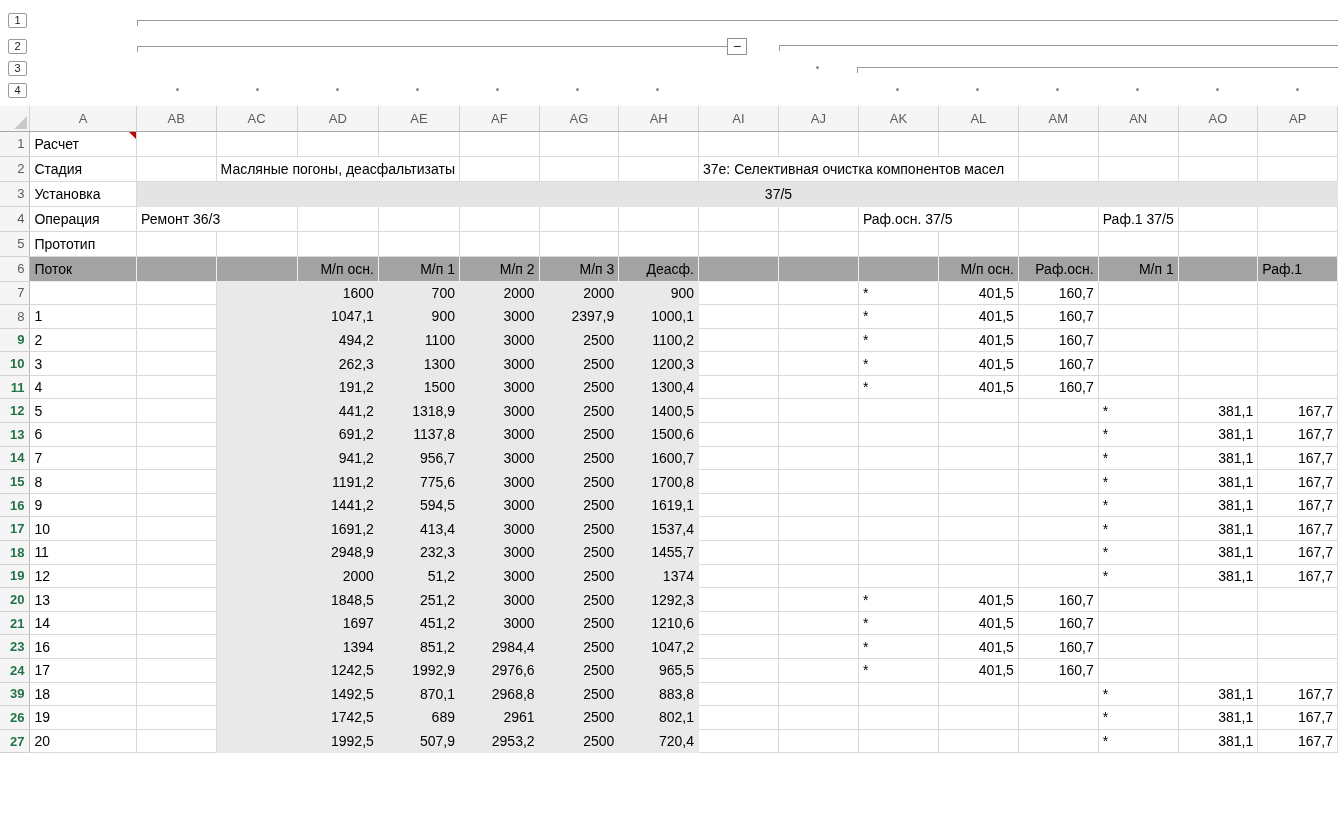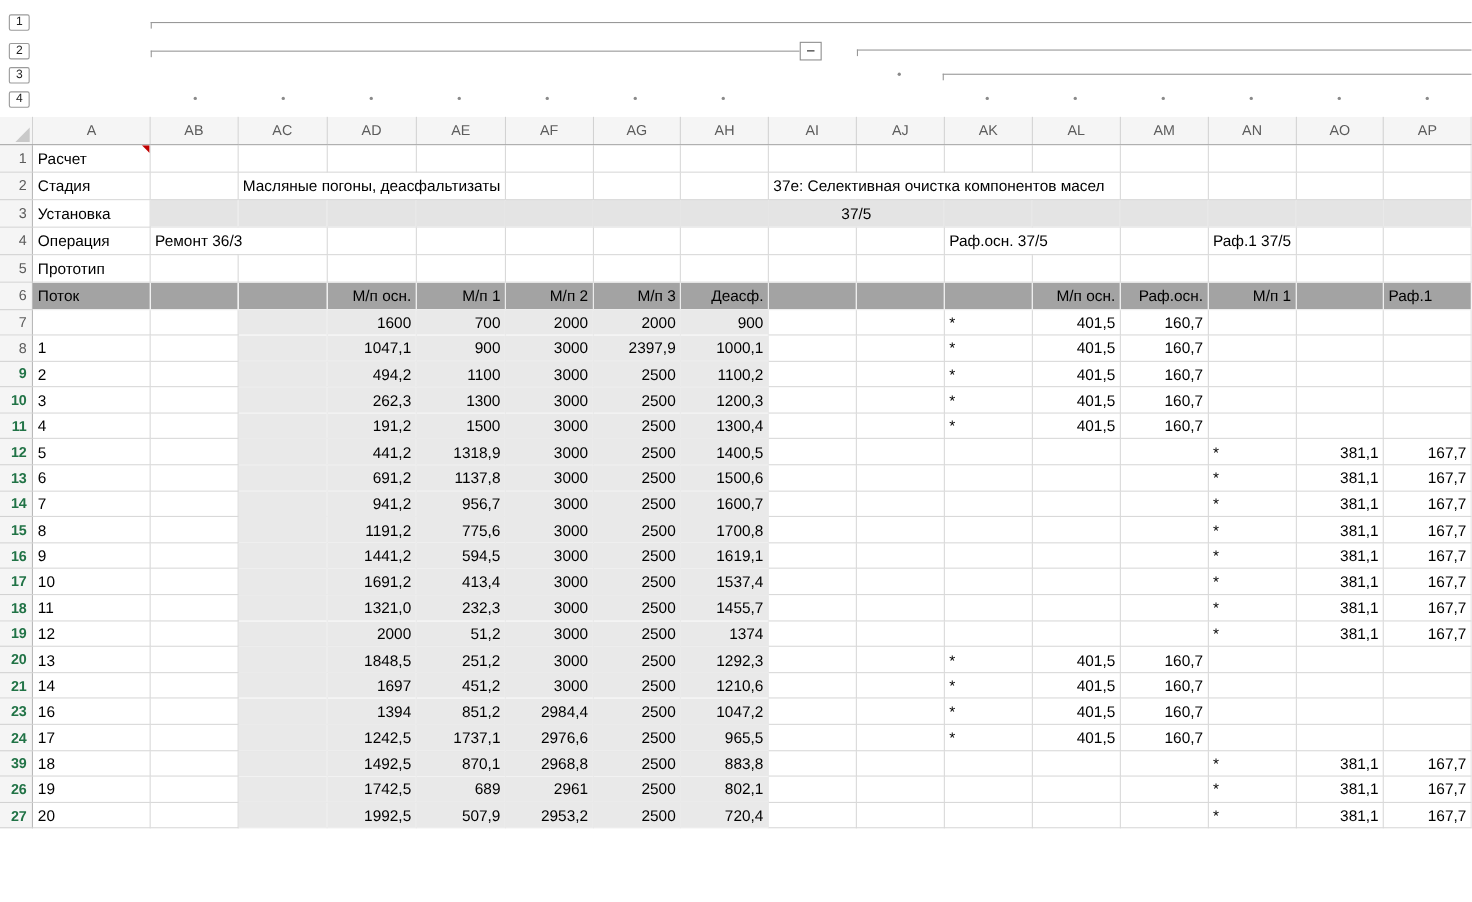--- a/index.html
+++ b/index.html
@@ -437,21 +437,21 @@
             <td class="c num"></td>
             <td class="c">*</td>
             <td class="c num">381,1</td>
             <td class="c num">167,7</td>
           </tr>
           <tr class="dr">
             <td class="rh grn">18</td>
             <td class="c bold">11</td>
             <td class="c"></td>
             <td class="c sd"></td>
-            <td class="c sd num">1321,0</td>
+            <td class="c sd num">2948,9</td>
             <td class="c sd num">232,3</td>
             <td class="c sd num">3000</td>
             <td class="c sd num">2500</td>
             <td class="c sd num">1455,7</td>
             <td class="c"></td>
             <td class="c"></td>
             <td class="c"></td>
             <td class="c num"></td>
             <td class="c num"></td>
             <td class="c">*</td>
@@ -533,21 +533,21 @@
             <td class="c"></td>
             <td class="c num"></td>
             <td class="c num"></td>
           </tr>
           <tr class="dr">
             <td class="rh grn">24</td>
             <td class="c bold">17</td>
             <td class="c"></td>
             <td class="c sd"></td>
             <td class="c sd num">1242,5</td>
-            <td class="c sd num">1737,1</td>
+            <td class="c sd num">1992,9</td>
             <td class="c sd num">2976,6</td>
             <td class="c sd num">2500</td>
             <td class="c sd num">965,5</td>
             <td class="c"></td>
             <td class="c"></td>
             <td class="c">*</td>
             <td class="c num">401,5</td>
             <td class="c num">160,7</td>
             <td class="c"></td>
             <td class="c num"></td>

